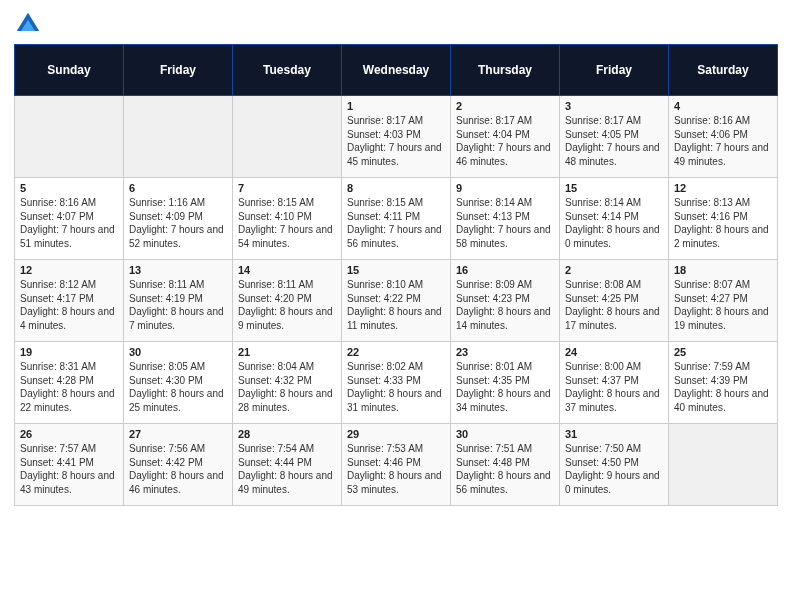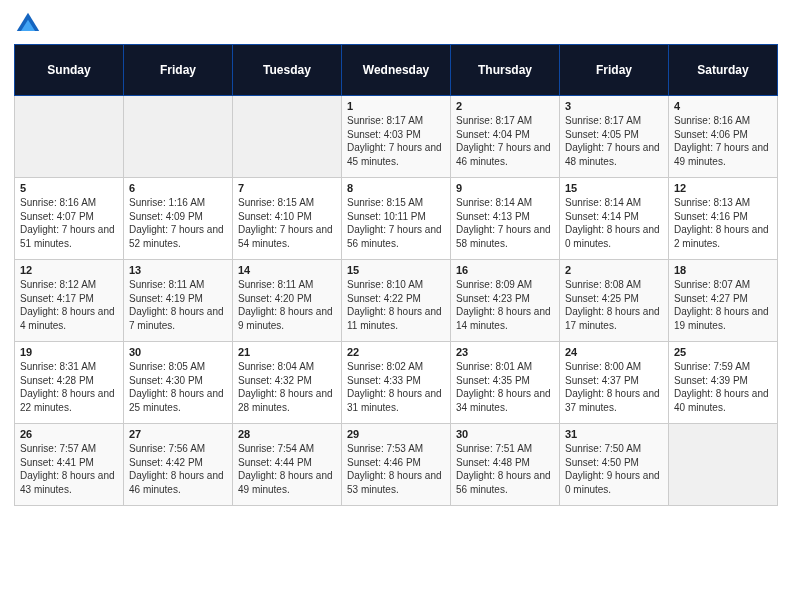--- a/index.html
+++ b/index.html
@@ -167,21 +167,21 @@
           </td>
           <td>
             <span class="day-num">7</span>
             <div class="cell-text">Sunrise: 8:15 AM
 Sunset: 4:10 PM
 Daylight: 7 hours and 54 minutes.</div>
           </td>
           <td>
             <span class="day-num">8</span>
             <div class="cell-text">Sunrise: 8:15 AM
-Sunset: 10:11 PM
+Sunset: 4:11 PM
 Daylight: 7 hours and 56 minutes.</div>
           </td>
           <td>
             <span class="day-num">9</span>
             <div class="cell-text">Sunrise: 8:14 AM
 Sunset: 4:13 PM
 Daylight: 7 hours and 58 minutes.</div>
           </td>
           <td>
             <span class="day-num">15</span>

